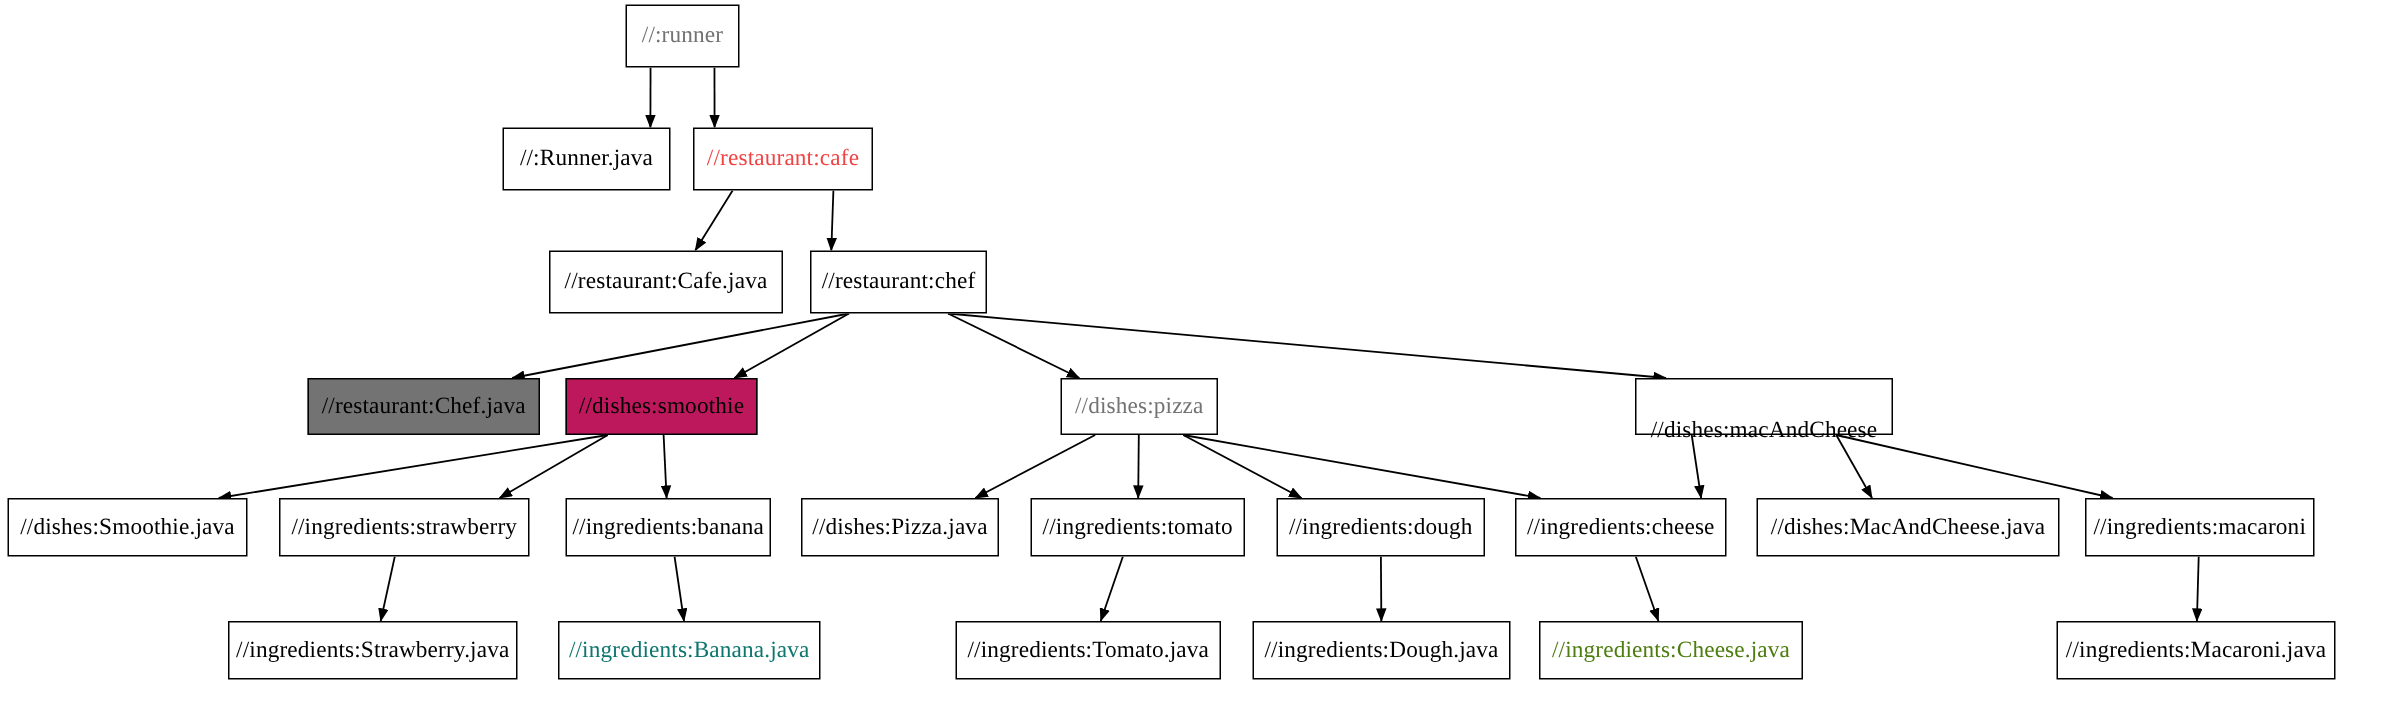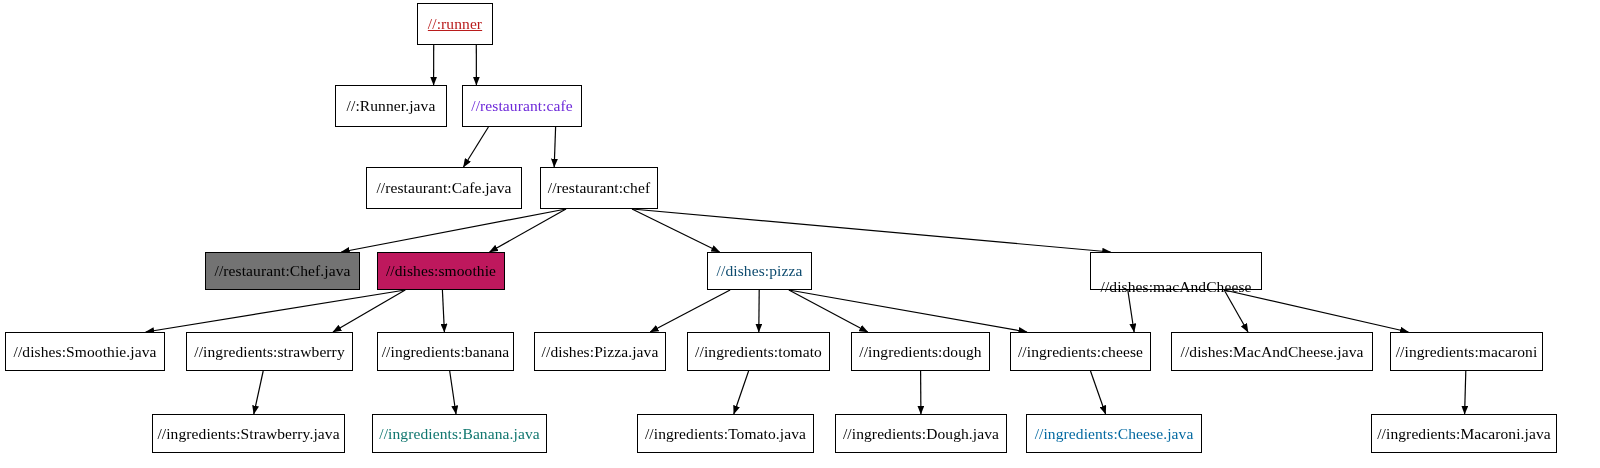--- a/index.html
+++ b/index.html
@@ -72,42 +72,42 @@
         <line x1="263.2" y1="371.0" x2="253.8" y2="414.0" stroke="#000000" stroke-width="1.2" marker-end="url(#arrowhead)"></line>
         <line x1="449.7" y1="371.0" x2="456.0" y2="414.0" stroke="#000000" stroke-width="1.2" marker-end="url(#arrowhead)"></line>
         <line x1="748.6" y1="371.0" x2="733.8" y2="414.0" stroke="#000000" stroke-width="1.2" marker-end="url(#arrowhead)"></line>
         <line x1="920.6" y1="371.0" x2="920.9" y2="414.0" stroke="#000000" stroke-width="1.2" marker-end="url(#arrowhead)"></line>
         <line x1="1090.5" y1="371.0" x2="1105.6" y2="414.0" stroke="#000000" stroke-width="1.2" marker-end="url(#arrowhead)"></line>
         <line x1="1465.8" y1="371.0" x2="1464.6" y2="414.0" stroke="#000000" stroke-width="1.2" marker-end="url(#arrowhead)"></line>
       </g>
   </svg>
   <div id="node-group">
       <div class="graph-node" style="left: 417px; top: 3px; width: 76px; height: 42px; background: rgb(255, 255, 255); border-color: rgb(0, 0, 0);">
-        <span class="node-label" style="color: #b91c1c; text-decoration: underline;">//:runner</span>
+        <span class="node-label" style="color: #737373;">//:runner</span>
       </div>
       <div class="graph-node" style="left: 335px; top: 85px; width: 112px; height: 42px; background: rgb(255, 255, 255); border-color: rgb(0, 0, 0);">
         <span class="node-label" style="color: rgb(0, 0, 0);">//:Runner.java</span>
       </div>
       <div class="graph-node" style="left: 462px; top: 85px; width: 120px; height: 42px; background: rgb(255, 255, 255); border-color: rgb(0, 0, 0);">
-        <span class="node-label" style="color: #6d28d9;">//restaurant:cafe</span>
+        <span class="node-label" style="color: #ef4444;">//restaurant:cafe</span>
       </div>
       <div class="graph-node" style="left: 366px; top: 167px; width: 156px; height: 42px; background: rgb(255, 255, 255); border-color: rgb(0, 0, 0);">
         <span class="node-label" style="color: rgb(0, 0, 0);">//restaurant:Cafe.java</span>
       </div>
       <div class="graph-node" style="left: 540px; top: 167px; width: 118px; height: 42px; background: rgb(255, 255, 255); border-color: rgb(0, 0, 0);">
         <span class="node-label" style="color: rgb(0, 0, 0);">//restaurant:chef</span>
       </div>
       <div class="graph-node" style="left: 205px; top: 252px; width: 155px; height: 38px; background: #737373; border-color: rgb(0, 0, 0);">
         <span class="node-label" style="color: rgb(0, 0, 0);">//restaurant:Chef.java</span>
       </div>
       <div class="graph-node" style="left: 377px; top: 252px; width: 128px; height: 38px; background: #be185d; border-color: rgb(0, 0, 0);">
         <span class="node-label" style="color: rgb(0, 0, 0);">//dishes:smoothie</span>
       </div>
       <div class="graph-node" style="left: 707px; top: 252px; width: 105px; height: 38px; background: rgb(255, 255, 255); border-color: rgb(0, 0, 0);">
-        <span class="node-label" style="color: #0c4a6e;">//dishes:pizza</span>
+        <span class="node-label" style="color: #737373;">//dishes:pizza</span>
       </div>
       <div class="graph-node" style="left: 1090px; top: 252px; width: 172px; height: 38px; background: rgb(255, 255, 255); border-color: rgb(0, 0, 0);">
         <span class="node-label" style="color: rgb(0, 0, 0); margin-top: 32px;">//dishes:macAndCheese</span>
       </div>
       <div class="graph-node" style="left: 5px; top: 332px; width: 160px; height: 39px; background: rgb(255, 255, 255); border-color: rgb(0, 0, 0);">
         <span class="node-label" style="color: rgb(0, 0, 0);">//dishes:Smoothie.java</span>
       </div>
       <div class="graph-node" style="left: 186px; top: 332px; width: 167px; height: 39px; background: rgb(255, 255, 255); border-color: rgb(0, 0, 0);">
         <span class="node-label" style="color: rgb(0, 0, 0);">//ingredients:strawberry</span>
       </div>
@@ -138,19 +138,19 @@
       <div class="graph-node" style="left: 372px; top: 414px; width: 175px; height: 39px; background: rgb(255, 255, 255); border-color: rgb(0, 0, 0);">
         <span class="node-label" style="color: #0f766e;">//ingredients:Banana.java</span>
       </div>
       <div class="graph-node" style="left: 637px; top: 414px; width: 177px; height: 39px; background: rgb(255, 255, 255); border-color: rgb(0, 0, 0);">
         <span class="node-label" style="color: rgb(0, 0, 0);">//ingredients:Tomato.java</span>
       </div>
       <div class="graph-node" style="left: 835px; top: 414px; width: 172px; height: 39px; background: rgb(255, 255, 255); border-color: rgb(0, 0, 0);">
         <span class="node-label" style="color: rgb(0, 0, 0);">//ingredients:Dough.java</span>
       </div>
       <div class="graph-node" style="left: 1026px; top: 414px; width: 176px; height: 39px; background: rgb(255, 255, 255); border-color: rgb(0, 0, 0);">
-        <span class="node-label" style="color: #0369a1;">//ingredients:Cheese.java</span>
+        <span class="node-label" style="color: #4d7c0f;">//ingredients:Cheese.java</span>
       </div>
       <div class="graph-node" style="left: 1371px; top: 414px; width: 186px; height: 39px; background: rgb(255, 255, 255); border-color: rgb(0, 0, 0);">
         <span class="node-label" style="color: rgb(0, 0, 0);">//ingredients:Macaroni.java</span>
       </div>
     </div>
 </div>
 
 </body></html>

